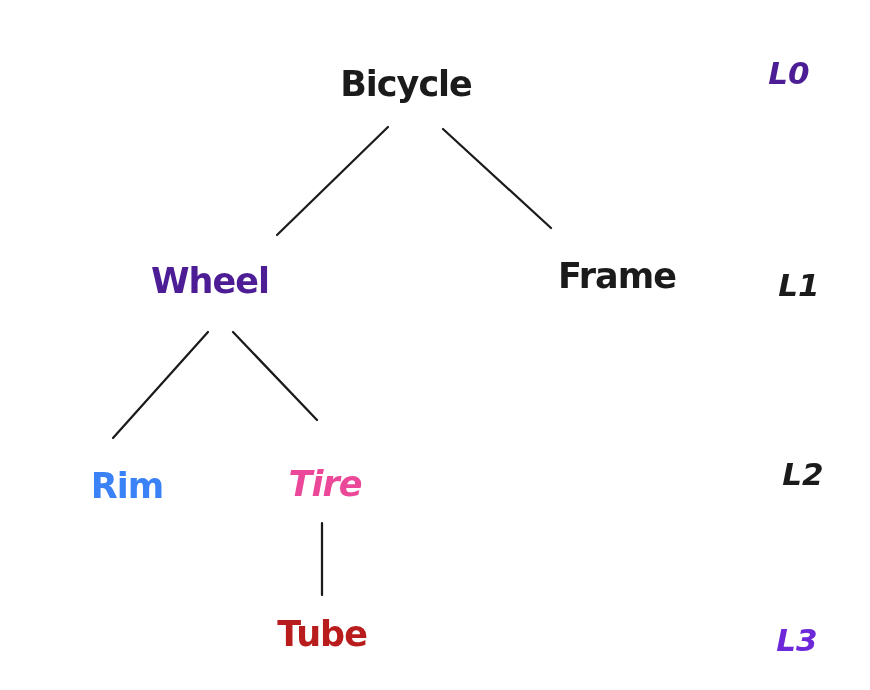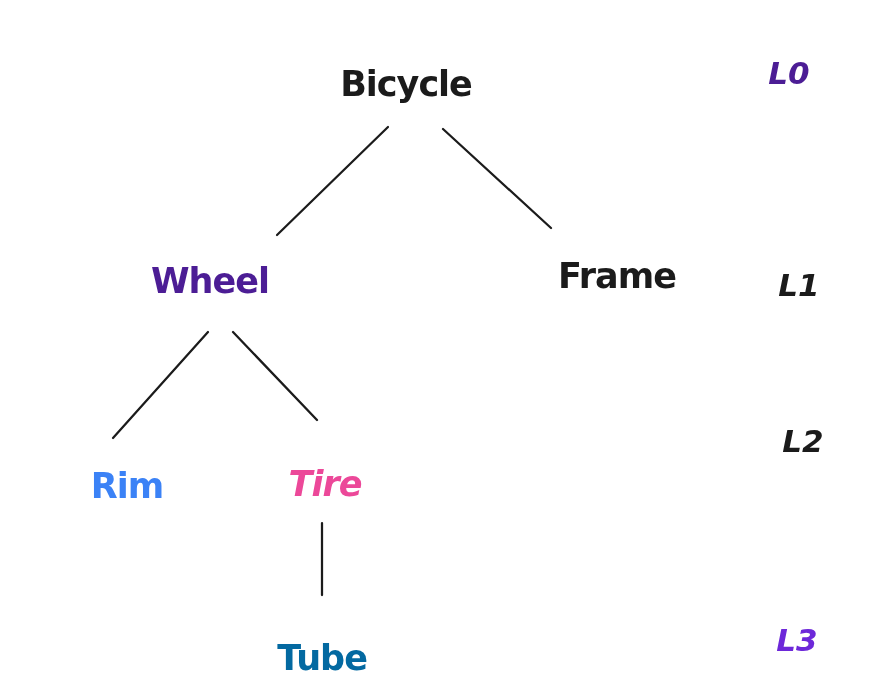--- a/index.html
+++ b/index.html
@@ -54,21 +54,21 @@
       <line x1="208" y1="332" x2="113" y2="438" stroke="#1b1b1b"></line>
       <line x1="233" y1="332" x2="317" y2="420" stroke="#1b1b1b"></line>
       <line x1="322" y1="523" x2="322" y2="595" stroke="#1b1b1b"></line>
     </svg>
   <div id="nodes-layer">
       <div class="node-label" style="left: 406px; top: 84px; color: rgb(27, 27, 27);">Bicycle</div>
       <div class="node-label" style="left: 210px; top: 281px; color: #4c1d95;">Wheel</div>
       <div class="node-label" style="left: 617px; top: 276px; color: rgb(27, 27, 27);">Frame</div>
       <div class="node-label" style="left: 127px; top: 486px; color: #3b82f6;">Rim</div>
       <div class="node-label" style="left: 325px; top: 484px; color: #ec4899; font-style: italic;">Tire</div>
-      <div class="node-label" style="left: 322px; top: 658px; color: #0369a1; text-align: center;">Tube</div>
+      <div class="node-label" style="left: 322px; top: 634px; color: #b91c1c; text-align: center;">Tube</div>
     </div>
   <div id="levels-layer">
       <div class="level-label" style="left: 789px; top: 73px; color: #4c1d95;">L0</div>
       <div class="level-label" style="left: 791px; top: 285px; color: rgb(27, 27, 27); margin-left: 8px;">L1</div>
-      <div class="level-label" style="left: 803px; top: 441px; color: rgb(27, 27, 27);">L2</div>
+      <div class="level-label" style="left: 803px; top: 474px; color: rgb(27, 27, 27);">L2</div>
       <div class="level-label" style="left: 797px; top: 640px; color: #6d28d9;">L3</div>
     </div>
 </div>
 
 </body></html>

